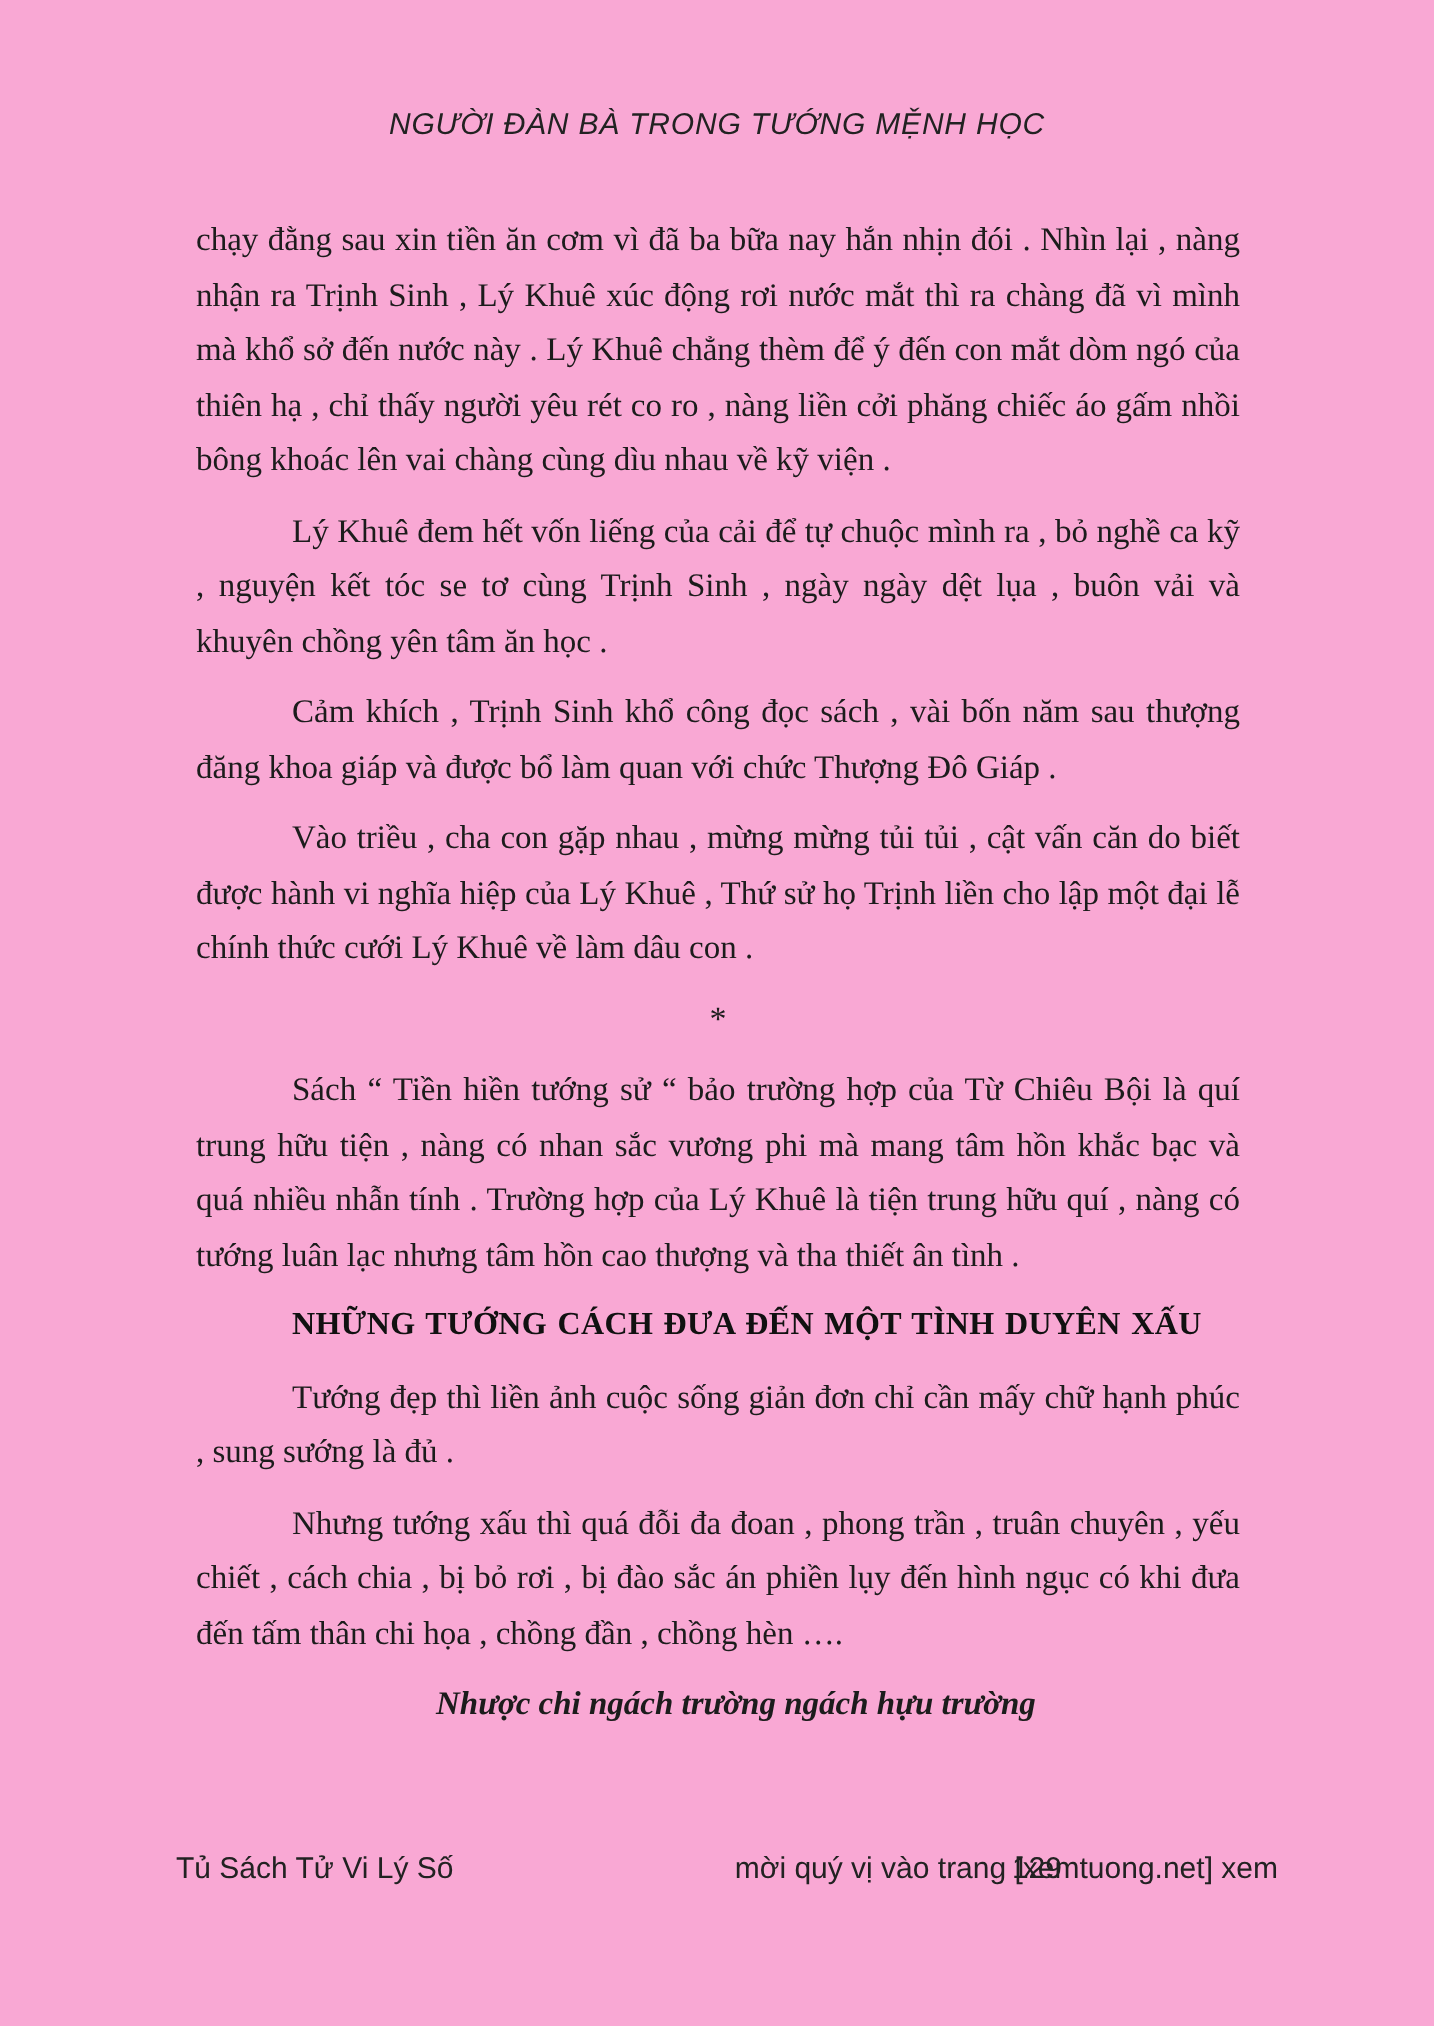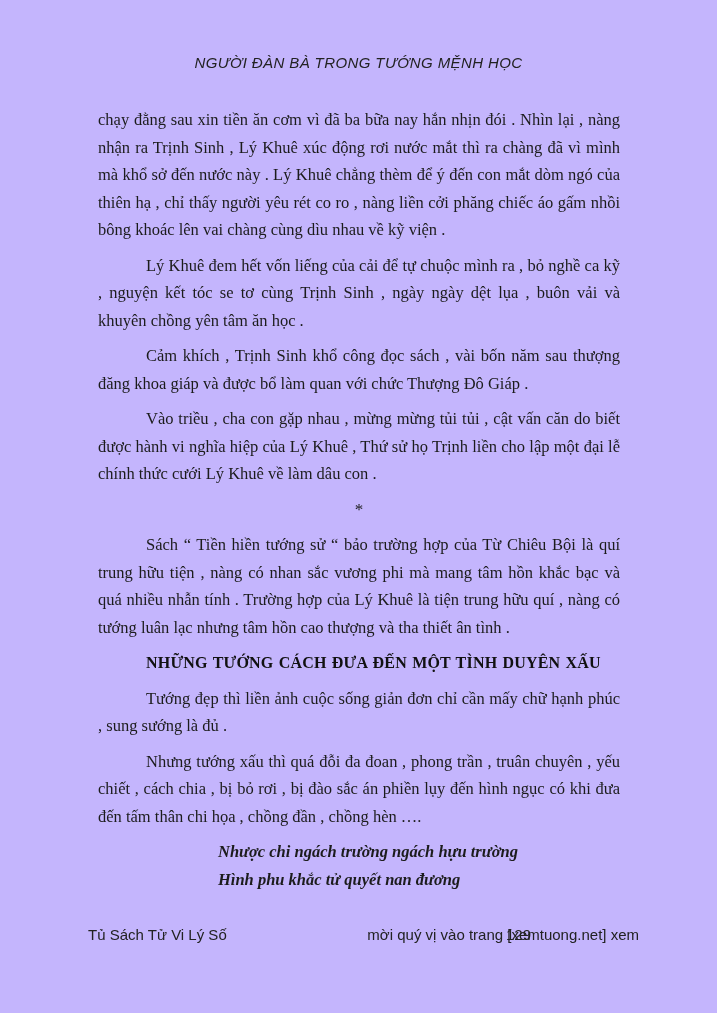--- a/index.html
+++ b/index.html
@@ -1,20 +1,20 @@
 <!DOCTYPE html>
 <html><head>
 <meta charset="utf-8">
 <style>
   html, body { margin: 0; padding: 0; background: #ffffff; }
   .page {
     position: relative;
     width: 717px;
     height: 1013px;
-    background: #c4b5fd;
+    background: #f9a8d4;
     overflow: hidden;
     font-family: "Liberation Serif", serif;
     color: #1c1c1c;
   }
   .header-title {
     position: absolute;
     top: 54px;
     left: 0;
     right: 0;
     text-align: center;
@@ -91,21 +91,20 @@
 
     <p class="ind">Sách “ Tiền hiền tướng sử “ bảo trường hợp của Từ Chiêu Bội là quí trung hữu tiện , nàng có nhan sắc vương phi mà mang tâm hồn khắc bạc và quá nhiều nhẫn tính . Trường hợp của Lý Khuê là tiện trung hữu quí , nàng có tướng luân lạc nhưng tâm hồn cao thượng và tha thiết ân tình .</p>
 
     <p class="section-heading">NHỮNG TƯỚNG CÁCH ĐƯA ĐẾN MỘT TÌNH DUYÊN XẤU</p>
 
     <p class="ind">Tướng đẹp thì liền ảnh cuộc sống giản đơn chỉ cần mấy chữ hạnh phúc , sung sướng là đủ .</p>
     <p class="ind">Nhưng tướng xấu thì quá đỗi đa đoan , phong trần , truân chuyên , yếu chiết , cách chia , bị bỏ rơi , bị đào sắc án phiền lụy đến hình ngục có khi đưa đến tấm thân chi họa , chồng đần , chồng hèn ….</p>
 
     <div class="verse">
       <div class="verse-line">Nhược chi ngách trường ngách hựu trường</div>
-      <div class="verse-line">Hình phu khắc tử quyết nan đương</div>
     </div>
 
   </div>
 
   <div class="footer">
     <span class="page-number">129</span>
     <span class="footer-left">Tủ Sách Tử Vi Lý Số</span>
     <span class="footer-right">mời quý vị vào trang [xemtuong.net] xem</span>
   </div>
 

